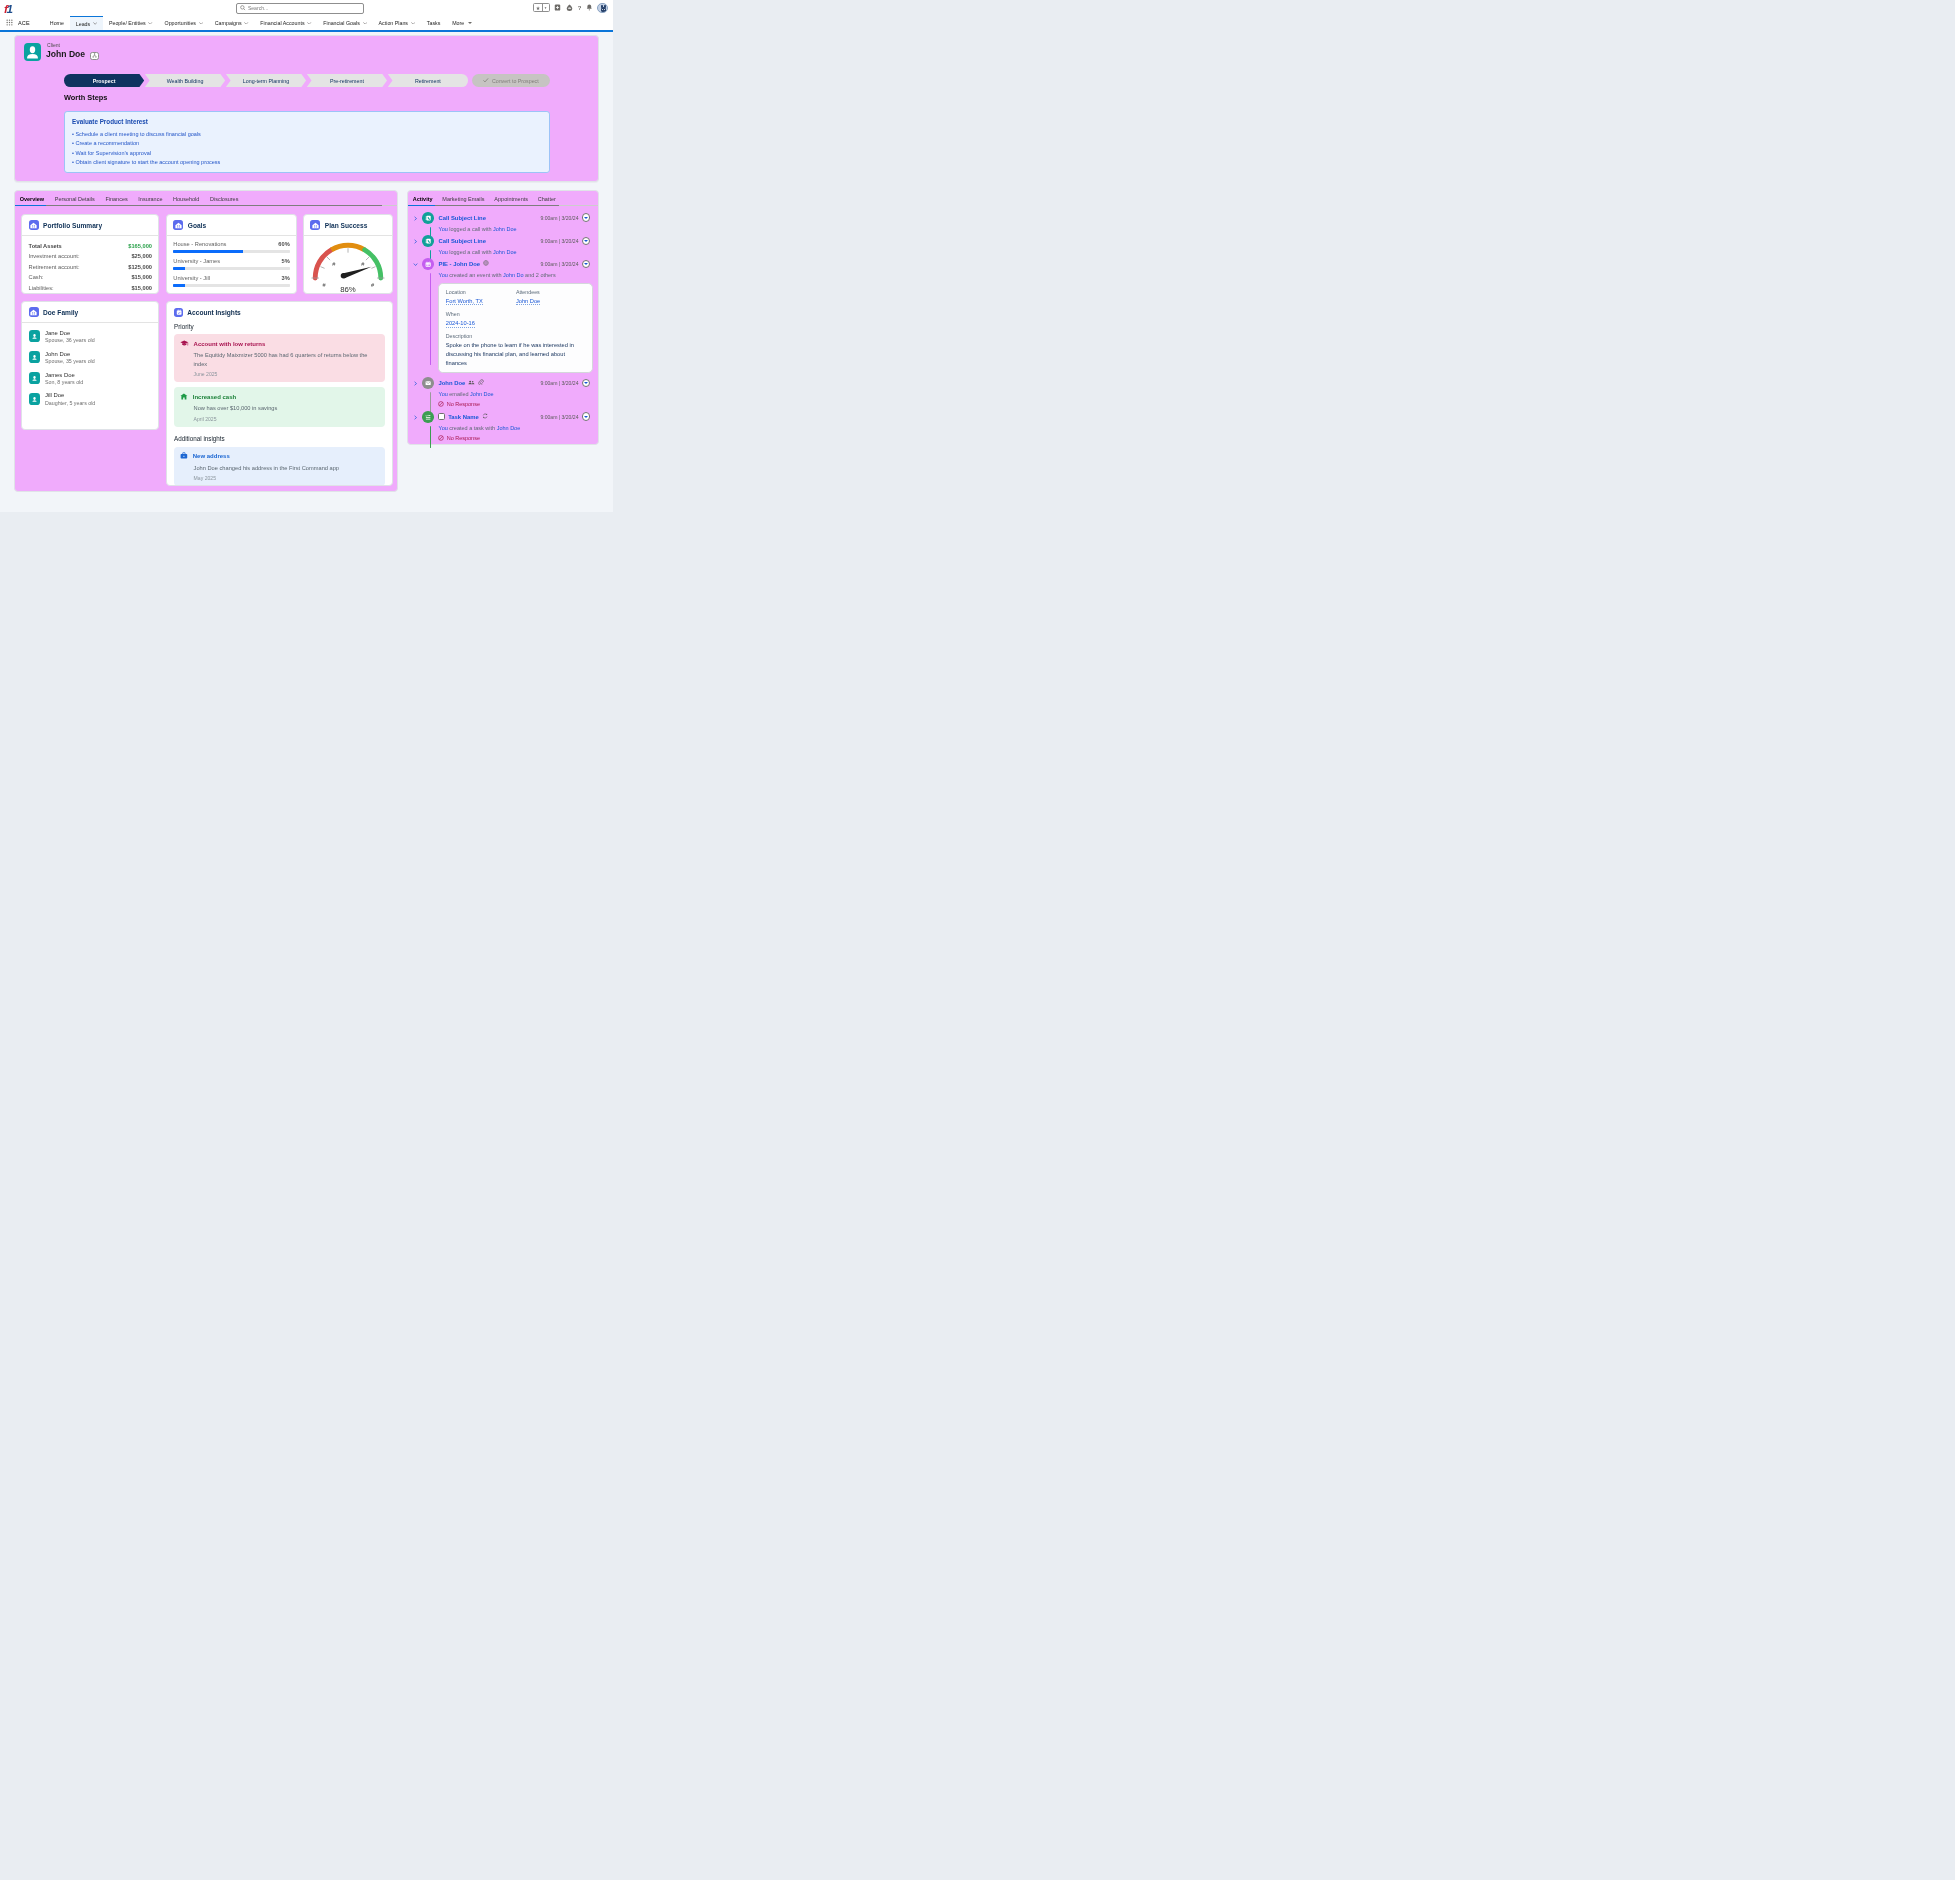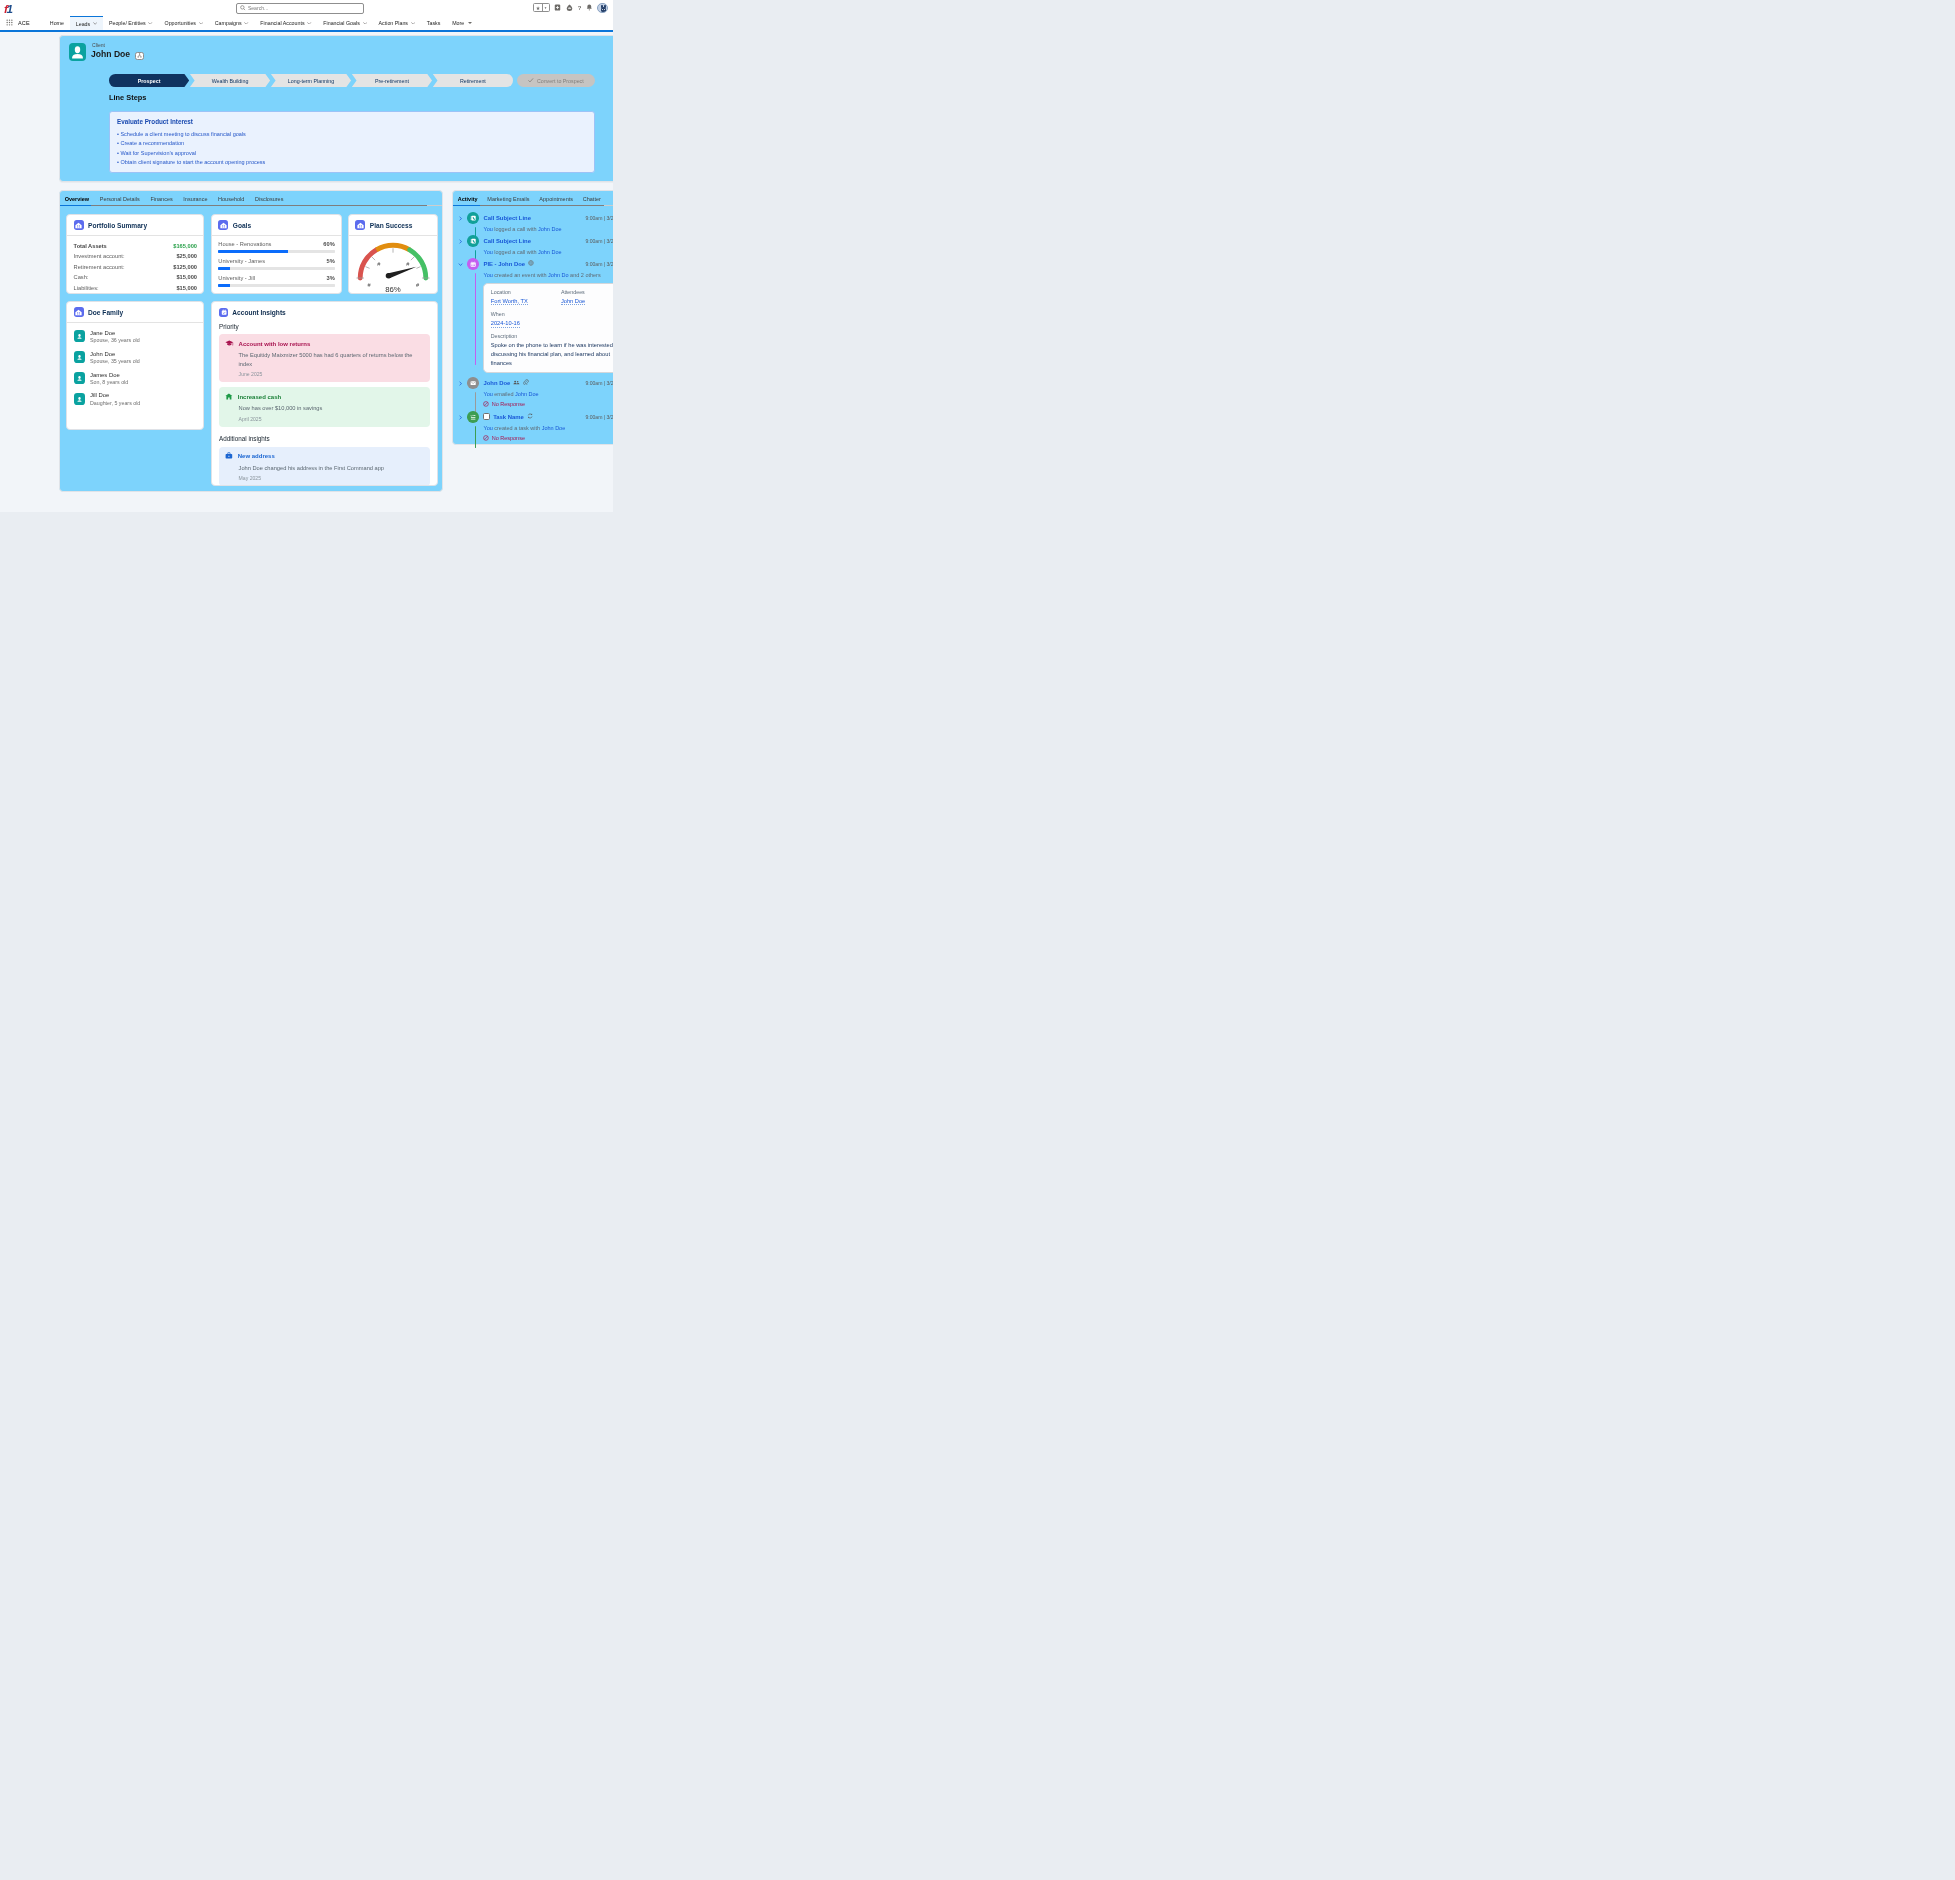--- a/index.html
+++ b/index.html
@@ -30,21 +30,21 @@
   .row2 { position:relative; height:13.3px; display:flex; align-items:stretch; padding-left:5.5px; }
   .waffle { align-self:center; margin-right:5.5px; cursor:pointer; }
   .appname { align-self:center; font-size:5.5px; color:#111; margin-right:14px; letter-spacing:0.2px; }
   .navtab { display:flex; align-items:center; gap:2.7px; padding:0 5.9px; font-size:5.3px; color:#1b1b1b; cursor:pointer; position:relative; }
   .navtab.active { background:#eef5fc; border-top:1.2px solid #0b75d9; padding-top:0; }
   .caret svg { display:block; }
   .more-caret { width:0; height:0; border-left:2px solid transparent; border-right:2px solid transparent; border-top:2.3px solid #6d6b68; margin-left:0.8px; }
   .brandbar { position:absolute; left:0; top:30px; width:100%; height:1.6px; background:#0b75d9; }
 
   
-  .card { position:absolute; background:#7dd3fc; border:0.4px solid #e0e3e8; border-radius:3.9px;margin-left:45px; }
+  .card { position:absolute; background:#f0abfc; border:0.4px solid #e0e3e8; border-radius:3.9px; }
 
   
   .client-card { left:14px; top:35px; width:585px; height:147px; box-shadow:0 0.4px 0.8px rgba(0,0,0,.04); }
   .client-avatar { position:absolute; left:9.4px; top:6.6px; width:17px; height:18px; background:#0aa2a0; border-radius:3.9px; }
   .rec-type { position:absolute; left:32px; top:6.3px; font-size:5.1px; color:#4c4c4c; }
   .client-name { position:absolute; left:31px; top:13px; font-size:8.6px; font-weight:bold; color:#1b1b1b; }
   .hier-btn { position:absolute; left:75px; top:15.6px; width:8.6px; height:8.6px; border:0.4px solid #8f8f8f; border-radius:2.3px; display:flex; align-items:center; justify-content:center; background:#fff; cursor:pointer; }
 
   .path-row { position:absolute; left:49px; top:38px; width:404px; height:13px; display:flex; gap:0.8px; }
   .stage { flex:1; display:flex; align-items:center; justify-content:center; font-size:5.3px; color:#0f3360; background:#e4e4e4; clip-path:polygon(0 0, calc(100% - 4.7px) 0, 100% 50%, calc(100% - 4.7px) 100%, 0 100%, 4.7px 50%); cursor:pointer; }
@@ -302,21 +302,21 @@
       <div class="stage">Pre-retirement</div>
       <div class="stage last">Retirement</div>
     </div>
     <button class="convert-btn" disabled="">
       <svg width="5.5" height="4.3" viewBox="0 0 14 11">
           <polyline points="1,6 5,10 13,1" fill="none" stroke="#807d7a" stroke-width="2"></polyline>
         </svg>
       <span>Convert to Prospect</span>
     </button>
 
-    <div class="next-steps-h">Line Steps</div>
+    <div class="next-steps-h">Worth Steps</div>
     <div class="guidance">
       <h3>Evaluate Product Interest</h3>
       <ul>
         <li>• Schedule a client meeting to discuss financial goals</li>
         <li>• Create a recommendation</li>
         <li>• Wait for Supervision’s approval</li>
         <li>• Obtain client signature to start the account opening process</li>
       </ul>
     </div>
   </div>

